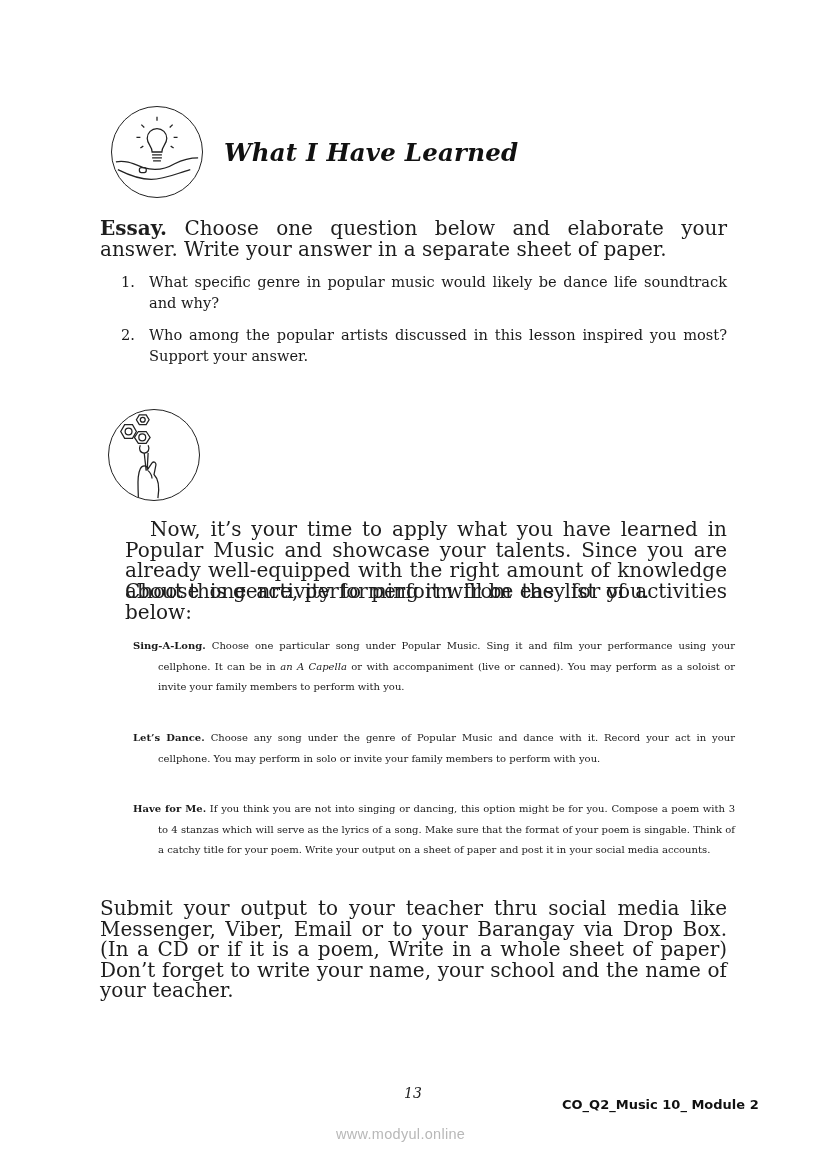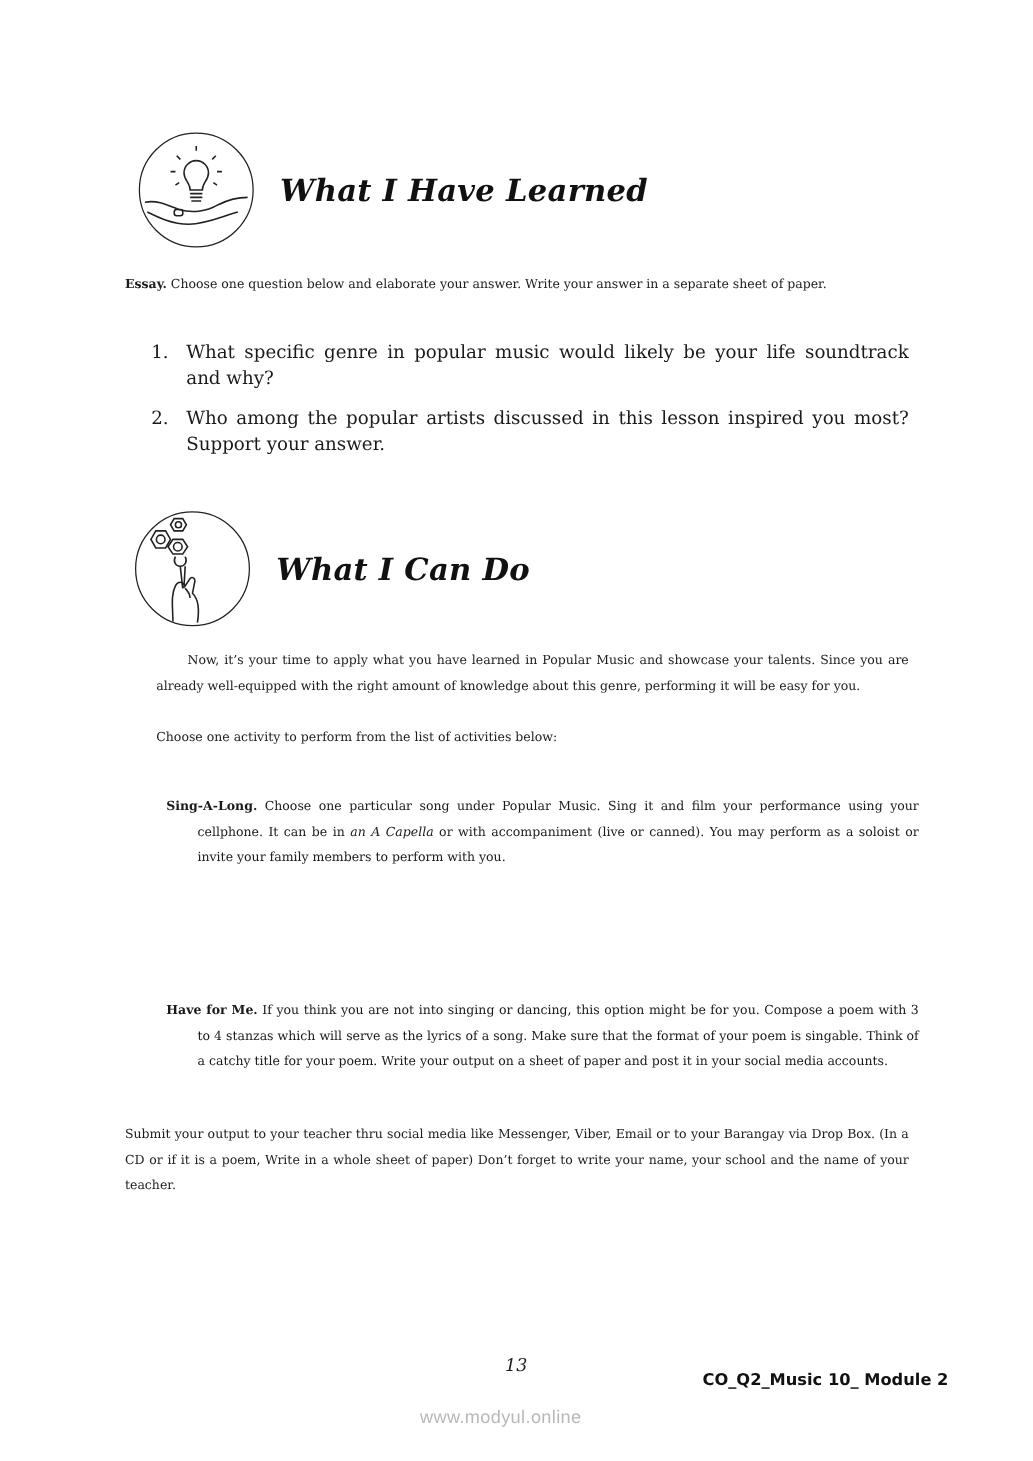--- a/index.html
+++ b/index.html
@@ -5,21 +5,21 @@
   html, body { margin: 0; padding: 0; background: #ffffff; }
   body { width: 826px; height: 1169px; position: relative; overflow: hidden;
          font-family: "DejaVu Serif", "Liberation Serif", serif; color: #1a1a1a; }
   .page { position: absolute; left: 0; top: 0; width: 826px; height: 1169px; }
   .section-header { position: absolute; display: flex; align-items: center; }
   .icon-circle { width: 92px; height: 92px; border: 1.5px solid #222; border-radius: 50%;
                  box-sizing: border-box; position: relative; overflow: hidden; background: #fff; }
   .icon-circle svg { position: absolute; left: 0; top: 0; width: 100%; height: 100%; }
   .section-title { font-family: "DejaVu Serif", serif; font-weight: bold; font-style: italic;
                    font-size: 24.5px; color: #111; margin-left: 21px; letter-spacing: 0.2px; }
-  .text { position: absolute; font-size: 10px; line-height: 20.6px; text-align: justify;
+  .text { position: absolute; font-size: 20px; line-height: 20.6px; text-align: justify;
           font-family: "DejaVu Serif", serif; color: #1d1d1d; }
   .text b { font-weight: bold; }
   .ol-item { position: absolute; left: 121px; width: 606px; font-size: 14.6px; line-height: 20.6px;
              display: flex; text-align: justify; }
   .ol-num { width: 28px; flex: 0 0 28px; }
   .ol-body { flex: 1; }
   .activity { position: absolute; left: 133px; width: 602px; font-size: 10px; line-height: 20.6px;
               text-align: justify; padding-left: 25px; text-indent: -25px; box-sizing: border-box; margin-top: 24px; }
   .activity b { font-weight: bold; }
   .indent-first { text-indent: 25px; }
@@ -56,21 +56,21 @@
     </div>
     <div class="section-title">What I Have Learned</div>
   </div>
 
   <div class="text" style="left:100px; top:218px; width:627px;">
     <b>Essay.</b><span> Choose one question below and elaborate your answer. Write your answer in a separate sheet of paper.</span>
   </div>
 
   <div class="ol-item" style="top:272px;">
     <span class="ol-num">1.</span>
-    <span class="ol-body">What specific genre in popular music would likely be your life soundtrack and why?</span>
+    <span class="ol-body">What specific genre in popular music would likely be dance life soundtrack and why?</span>
   </div>
   <div class="ol-item" style="top:325px;">
     <span class="ol-num">2.</span>
     <span class="ol-body">Who among the popular artists discussed in this lesson inspired you most? Support your answer.</span>
   </div>
 
   <div class="section-header" style="left:108px; top:409px;">
     <div class="icon-circle">
       <svg viewBox="0 0 92 92" fill="none" stroke="#222" stroke-width="1.3">
         <polygon points="12,22 16,15 24,15 28,22 24,29 16,29"></polygon>
@@ -79,28 +79,30 @@
         <circle cx="34.5" cy="10" r="2.5"></circle>
         <polygon points="26,28 30,22 38,22 42,28 38,34 30,34"></polygon>
         <circle cx="34" cy="28" r="3.5"></circle>
         <path d="M32 36 c-2 4 0 8 4 8 c4 0 6 -4 4 -8"></path>
         <path d="M36 44 l2 18"></path>
         <path d="M40 44 l-1 18"></path>
         <path d="M30 90 c0 -12 -2 -22 2 -30 c2 -4 6 -4 8 0 l4 -6 c2 -2 4 0 4 2 l-2 10 c4 4 6 12 4 24"></path>
         <path d="M40 62 c2 2 4 4 4 8"></path>
       </svg>
     </div>
-    <div class="section-title">What I Can Do</div>
   </div>
 
   <div class="text indent-first" style="left:125px; top:519px; width:602px;">Now, it’s your time to apply what you have learned in Popular Music and showcase your talents. Since you are already well-equipped with the right amount of knowledge about this genre, performing it will be easy for you.</div>
   <div class="text" style="left:125px; top:581px; width:602px;">Choose one activity to perform from the list of activities below:</div>
 
   <div class="activity" style="top:612px;">
     <b>Sing-A-Long.</b><span> Choose one particular song under Popular Music. Sing it and film your performance using your cellphone. It can be in </span><i>an A Capella</i><span> or with accompaniment (live or canned). You may perform as a soloist or invite your family members to perform with you.</span>
+  </div>
+  <div class="activity" style="top:704px;">
+    <b>Let’s Dance.</b><span> Choose any song under the genre of Popular Music and dance with it. Record your act in your cellphone. You may perform in solo or invite your family members to perform with you.</span>
   </div>
   <div class="activity" style="top:775px;">
     <b>Have for Me.</b><span> If you think you are not into singing or dancing, this option might be for you. Compose a poem with 3 to 4 stanzas which will serve as the lyrics of a song. Make sure that the format of your poem is singable. Think of a catchy title for your poem. Write your output on a sheet of paper and post it in your social media accounts.</span>
   </div>
 
   <div class="text" style="left:100px; top:898px; width:627px;">Submit your output to your teacher thru social media like Messenger, Viber, Email or to your Barangay via Drop Box. (In a CD or if it is a poem, Write in a whole sheet of paper) Don’t forget to write your name, your school and the name of your teacher.</div>
 
   <div class="page-number">13</div>
   <div class="module-code">CO_Q2_Music 10_ Module 2</div>
   <div class="watermark">www.modyul.online</div>

